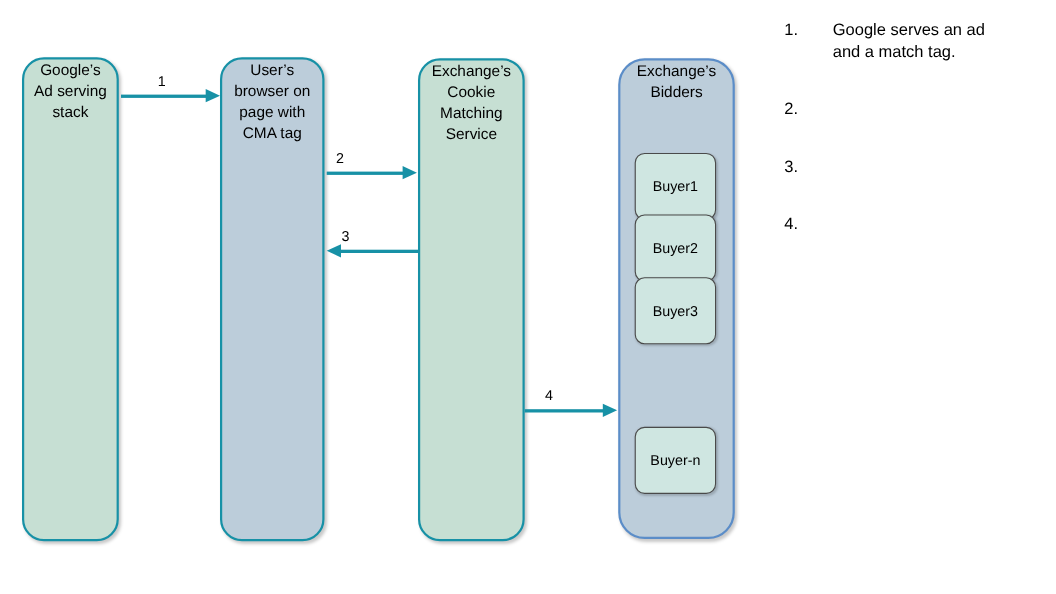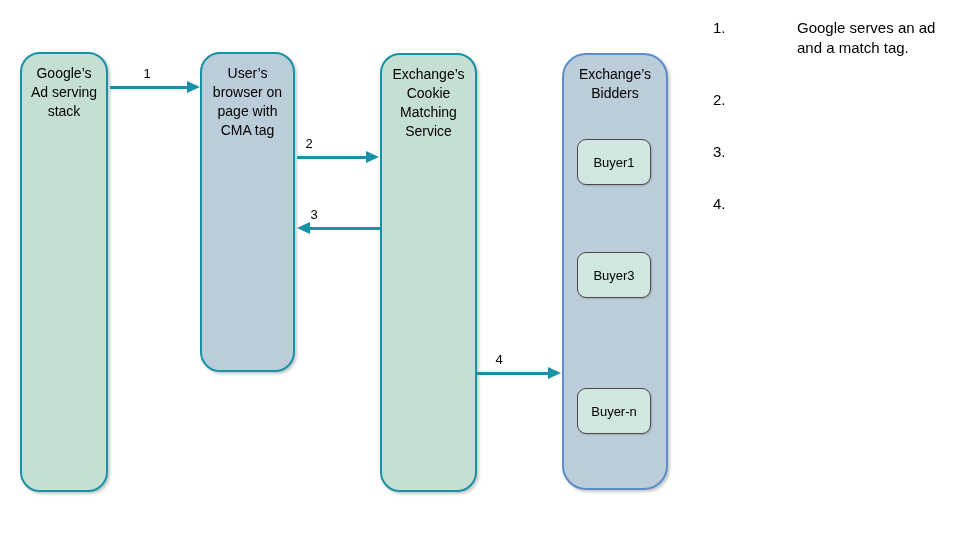--- a/index.html
+++ b/index.html
@@ -10,71 +10,72 @@
   .node{
     position:absolute;box-sizing:border-box;border-radius:20px;
     border:2px solid #1791a6;
     box-shadow:2px 2px 3px rgba(0,0,0,0.22);
     text-align:center;
   }
   .node.green{background:#c6dfd3;}
   .node.blue{background:#bccdda;}
   .node.blue-border{border-color:#5b8dc8;border-radius:24px;}
   .node-label{
-    white-space:pre-line;font-size:14px;line-height:19px;padding-top:10px;
+    white-space:pre-line;font-size:14px;line-height:19px;
   }
   .buyer{
-    position:absolute;box-sizing:border-box;left:13px;width:74px;height:46px;
+    position:absolute;box-sizing:border-box;left:13px;width:74px;height:61px;
     background:#cfe6e1;border:1px solid #4a4a4a;border-radius:9px;
     box-shadow:1px 1px 2px rgba(0,0,0,0.18);
     display:flex;align-items:center;justify-content:center;
     font-size:13px;
   }
   .arrow-line{position:absolute;height:3px;background:#1791a6;}
   .arrow-head{position:absolute;width:0;height:0;border-top:6px solid transparent;border-bottom:6px solid transparent;}
   .arrow-head.right{border-left:13px solid #1791a6;}
   .arrow-head.left{border-right:13px solid #1791a6;}
   .arrow-label{position:absolute;font-size:13px;width:14px;text-align:center;}
   .steps{
     position:absolute;left:713px;top:18px;width:238px;
     font-size:15px;line-height:20px;
   }
   .step{display:flex;margin-bottom:32px;}
   .step-num{flex:0 0 44px;}
-  .step-text{flex:1;white-space:pre-line;margin-left:40px;}
+  .step-text{flex:1;white-space:pre-line;}
 </style>
 </head>
 <body>
 
 <div class="canvas">
 
   <div class="node green" style="left:20px;top:52px;width:88px;height:440px;">
     <div class="node-label">Google’s
 Ad serving
 stack</div>
   </div>
 
-  <div class="node blue" style="left:200px;top:52px;width:95px;height:320px;">
+  <div class="node blue" style="left:200px;top:52px;width:95px;height:440px;">
     <div class="node-label">User’s
 browser on
 page with
 CMA tag</div>
   </div>
 
   <div class="node green" style="left:380px;top:53px;width:97px;height:439px;">
     <div class="node-label">Exchange’s
 Cookie
 Matching
 Service</div>
   </div>
 
   <div class="node blue blue-border" style="left:562px;top:53px;width:106px;height:437px;">
     <div class="node-label">Exchange’s
 Bidders</div>
     <div class="buyer" style="top:84px">Buyer1</div>
+    <div class="buyer" style="top:140px">Buyer2</div>
     <div class="buyer" style="top:197px">Buyer3</div>
     <div class="buyer" style="top:333px">Buyer-n</div>
   </div>
 
   <div class="arrow-line" style="left:110px;top:86px;width:78px;"></div>
   <div class="arrow-head right" style="left:187px;top:81px;"></div>
   <div class="arrow-label" style="left:140px;top:66px;">1</div>
 
   <div class="arrow-line" style="left:297px;top:156px;width:70px;"></div>
   <div class="arrow-head right" style="left:366px;top:151px;"></div>

